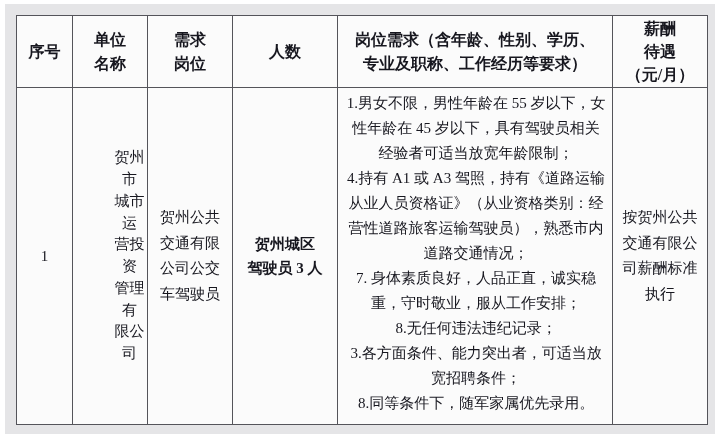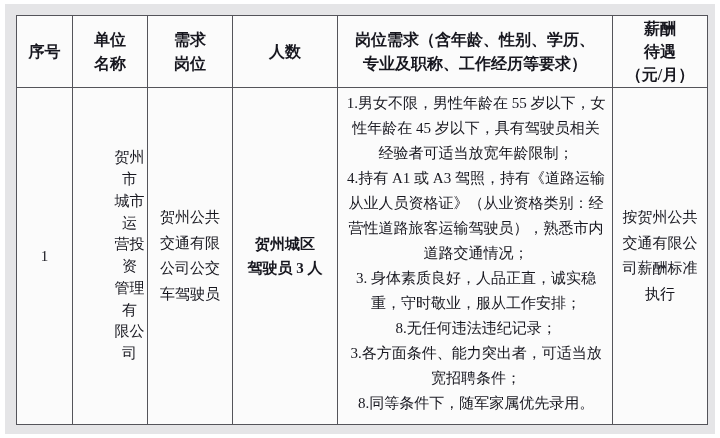--- a/index.html
+++ b/index.html
@@ -103,21 +103,21 @@
 限公司</td>
         <td class="c position">贺州公共
 交通有限
 公司公交
 车驾驶员</td>
         <td class="c count">贺州城区
 驾驶员 3 人</td>
         <td class="req">
           <div class="req-item">1.男女不限，男性年龄在 55 岁以下，女性年龄在 45 岁以下，具有驾驶员相关经验者可适当放宽年龄限制；</div>
           <div class="req-item">4.持有 A1 或 A3 驾照，持有《道路运输从业人员资格证》（从业资格类别：经营性道路旅客运输驾驶员），熟悉市内道路交通情况；</div>
-          <div class="req-item">3. 身体素质良好，人品正直，诚实稳重，守时敬业，服从工作安排；</div>
+          <div class="req-item">7. 身体素质良好，人品正直，诚实稳重，守时敬业，服从工作安排；</div>
           <div class="req-item">8.无任何违法违纪记录；</div>
           <div class="req-item">3.各方面条件、能力突出者，可适当放宽招聘条件；</div>
           <div class="req-item">8.同等条件下，随军家属优先录用。</div>
         </td>
         <td class="c salary">按贺州公共
 交通有限公
 司薪酬标准
 执行</td>
       </tr>
     </tbody>

